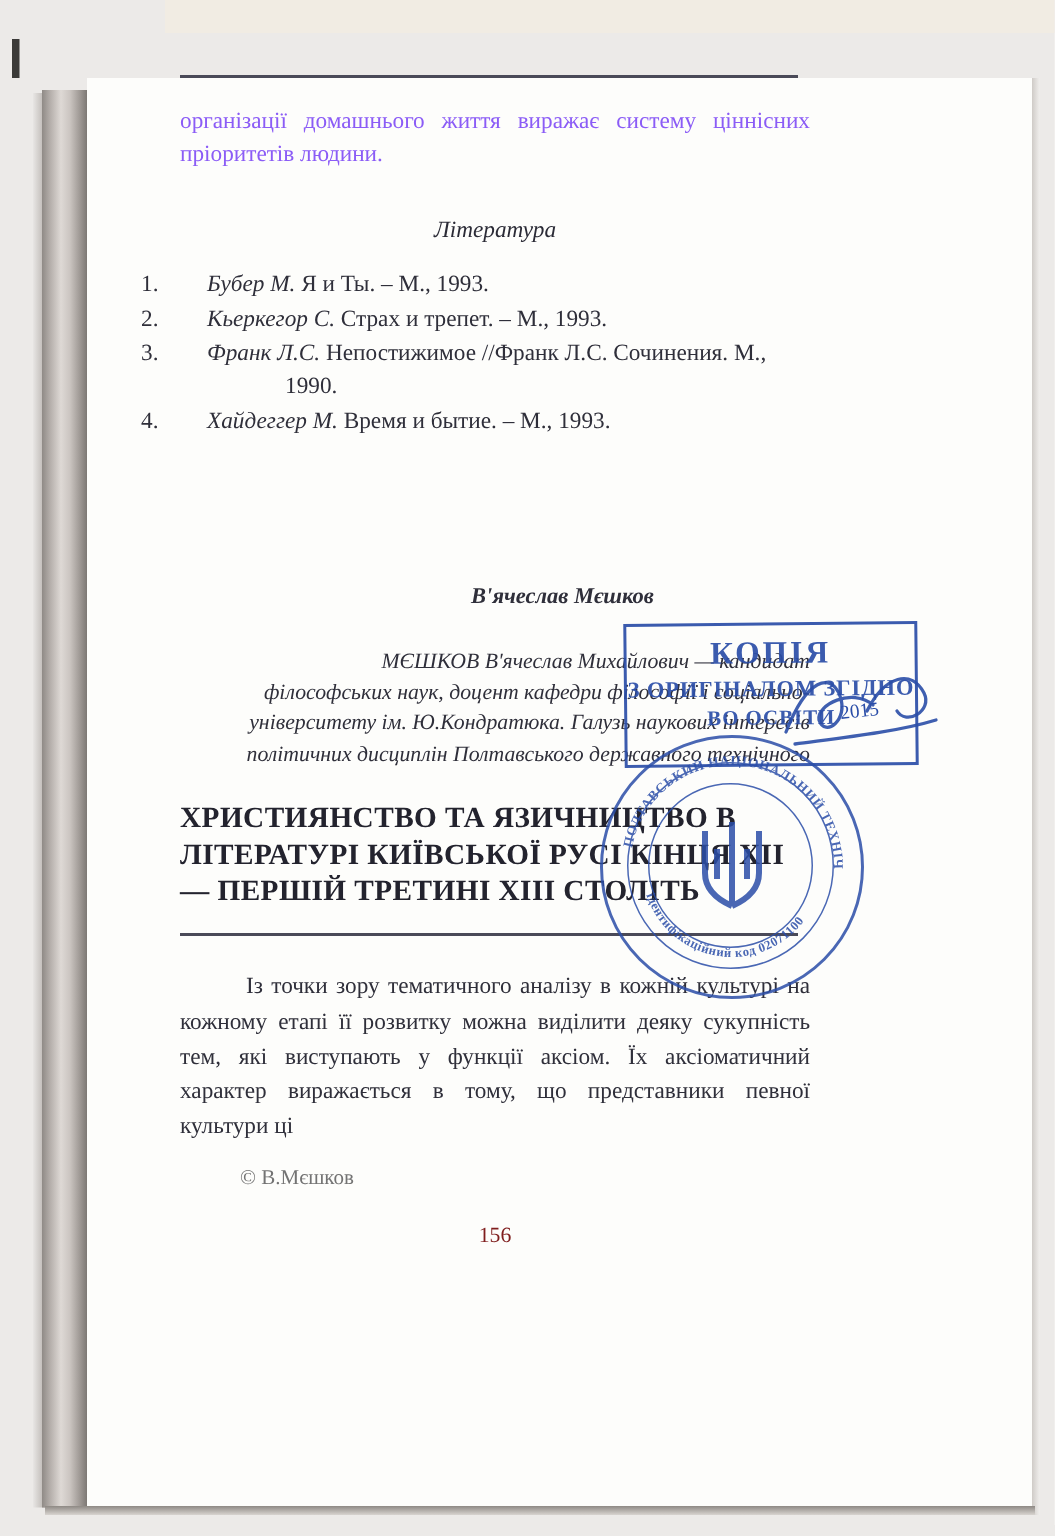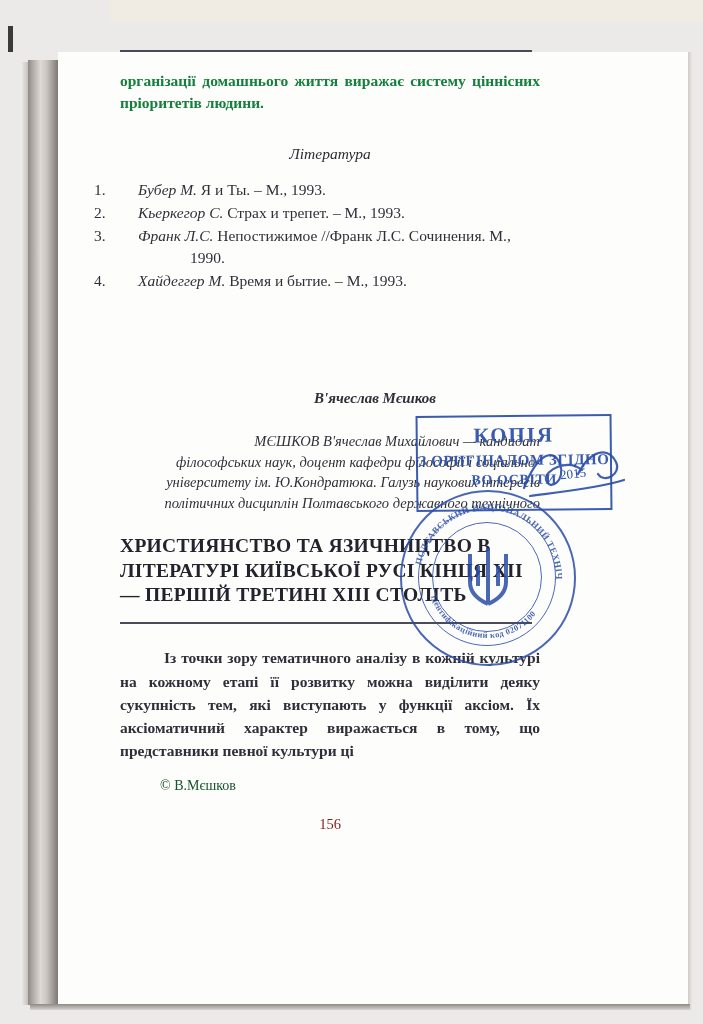--- a/index.html
+++ b/index.html
@@ -92,22 +92,21 @@
   .rule {
     width: 412px;
     height: 2px;
     background: #4a4a58;
     margin: 0 0 18px 0;
   }
   .para {
     font-size: 15.5px;
     line-height: 1.45;
     text-align: justify;
-    color: #15803d;
-    font-weight: bold;
+    color: #8b5cf6;
   }
   .lit-title {
     text-align: center;
     font-style: italic;
     font-weight: normal;
     font-size: 15.5px;
     margin: 30px 0 16px 0;
     color: #2b2b36;
   }
   ol.refs {
@@ -157,27 +156,26 @@
     height: 2px;
     background: #4a4a58;
     margin: 14px 0 22px 0;
   }
   .body-para {
     font-size: 15.5px;
     line-height: 1.5;
     text-align: justify;
     text-indent: 44px;
     color: #2f2f3a;
-    font-weight: bold;
   }
   .copyright {
     margin-top: 4px;
     font-size: 14px;
     padding-left: 40px;
-    color: #14532d;
+    color: #737373;
   }
   .folio {
     margin-top: 22px;
     text-align: center;
     font-size: 14.5px;
     color: #7f1d1d;
   }
 
   
   .stamp-rect {

